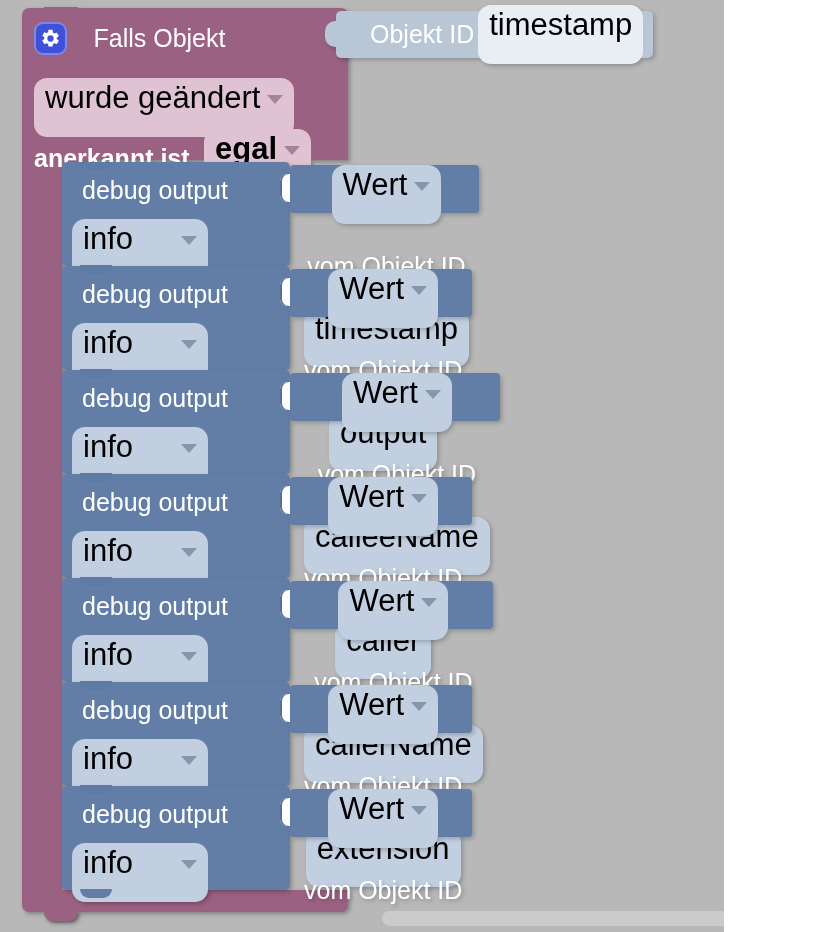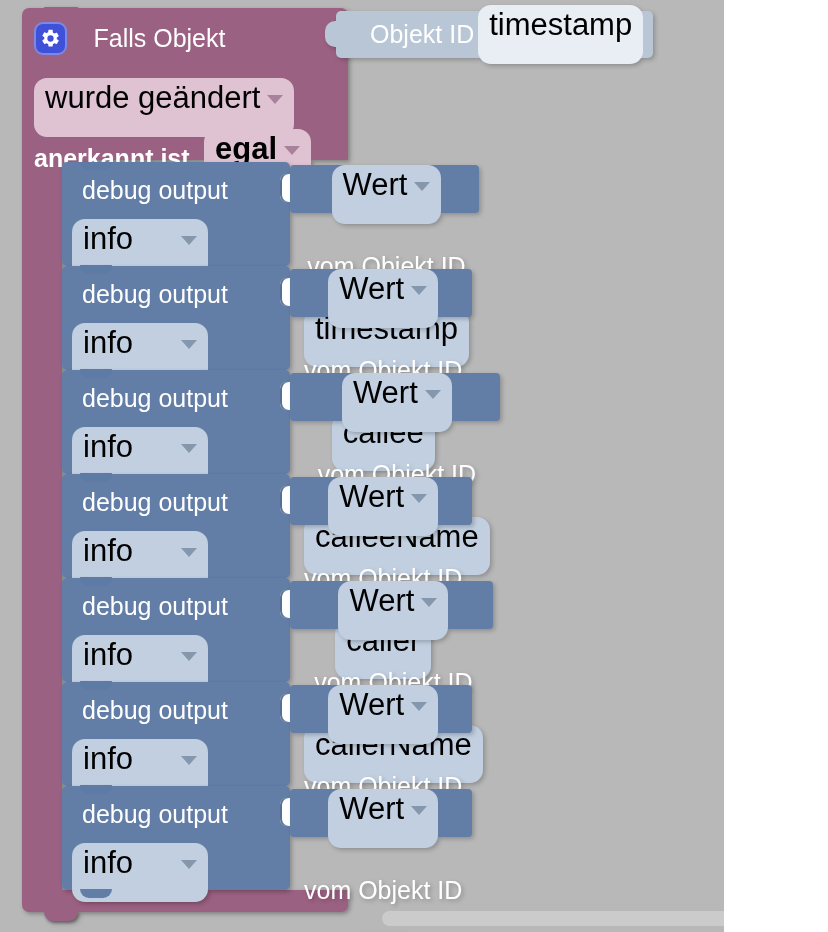--- a/index.html
+++ b/index.html
@@ -322,21 +322,21 @@
     </span>
     <div class="bottom-nub"></div>
   </div>
   <div class="value-block" style="left:290px; top:269px;">
     <span class="field on-slate">
       <span>Wert</span>
       <span class="caret"></span>
     </span>
     <span class="vb-text">vom Objekt ID</span>
     <span class="field on-slate">
-      <span>callee</span>
+      <span>output</span>
     </span>
   </div>
 
   <div class="debug-block" style="top:370px;">
     <div class="top-notch"></div>
     <div class="debug-socket"></div>
     <span class="debug-label">debug output</span>
     <span class="field on-slate debug-level">
       <span>info</span>
       <span class="caret"></span>
@@ -405,20 +405,23 @@
       <span class="caret"></span>
     </span>
     <div class="bottom-nub"></div>
   </div>
   <div class="value-block" style="left:290px; top:685px;">
     <span class="field on-slate">
       <span>Wert</span>
       <span class="caret"></span>
     </span>
     <span class="vb-text">vom Objekt ID</span>
+    <span class="field on-slate">
+      <span>extension</span>
+    </span>
   </div>
 
   <div class="debug-block" style="top:786px;">
     <div class="top-notch"></div>
     <div class="debug-socket"></div>
     <span class="debug-label">debug output</span>
     <span class="field on-slate debug-level">
       <span>info</span>
       <span class="caret"></span>
     </span>

